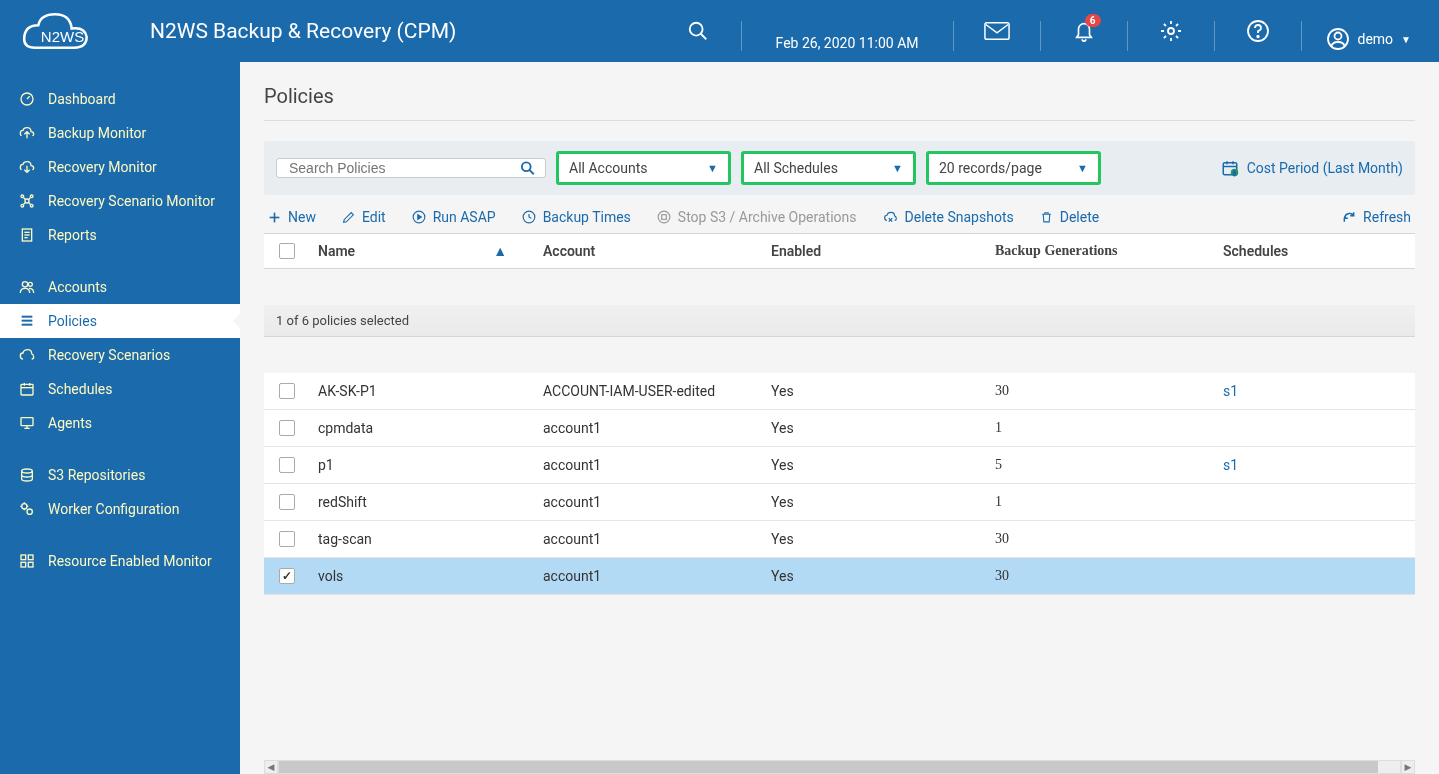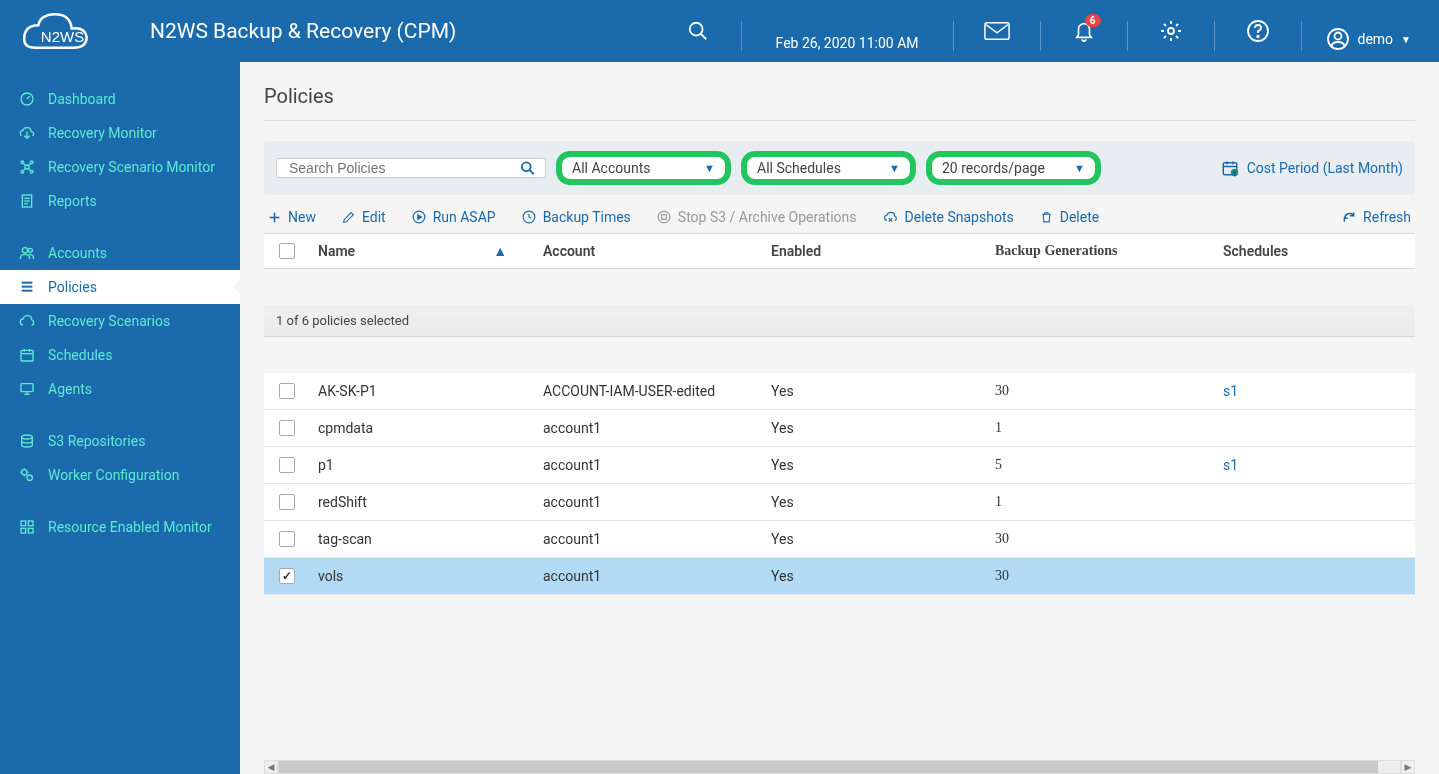--- a/index.html
+++ b/index.html
@@ -11,34 +11,34 @@
 .app-title { font-size: 21px; font-weight: 400; margin-left: 30px; }
 .header-right { margin-left: auto; display: flex; align-items: flex-end; gap: 16px; }
 .header-icon { width: 54px; height: 40px; display: flex; align-items: center; justify-content: center; cursor: pointer; position: relative; }
 .header-divider { width: 1px; height: 30px; background: rgba(255,255,255,0.3); }
 .header-time { font-size: 14px; padding: 0 18px; }
 .badge { position: absolute; top: 3px; right: 10px; background: #e84545; color: #fff; font-size: 10px; font-weight: bold; border-radius: 8px; padding: 1px 5px; min-width: 15px; text-align: center; }
 .user-menu { display: flex; align-items: center; cursor: pointer; padding: 0 8px; gap: 8px; }
 .user-name { font-size: 14px; }
 .main { display: flex; flex: 1; overflow: hidden; }
 .sidebar { width: 240px; background: #1a6aac; color: #fff; padding-top: 20px; }
-.sidebar-item { display: flex; align-items: center; padding: 8px 18px; cursor: pointer; font-size: 14px; gap: 12px; color: #5eead4; }
+.sidebar-item { display: flex; align-items: center; padding: 8px 18px; cursor: pointer; font-size: 14px; gap: 12px; color: #fef9c3; }
 .sidebar-item.active { background: #fff; color: #1a6aac; position: relative; }
 .sidebar-item.active::after { content: ""; position: absolute; right: -1px; top: 50%; transform: translateY(-50%); width: 0; height: 0; border-top: 8px solid transparent; border-bottom: 8px solid transparent; border-right: 8px solid #f5f5f5; }
 .sidebar-group-gap { height: 18px; }
 .sidebar-icon { width: 18px; height: 18px; display: inline-flex; align-items: center; justify-content: center; flex-shrink: 0; }
 .content { flex: 1; background: #f5f5f5; display: flex; flex-direction: column; overflow: hidden; }
 .page-header { padding: 22px 24px 10px 24px; }
 .page-title { font-size: 20px; font-weight: 400; color: #444; border-bottom: 1px solid #ddd; padding-bottom: 12px; }
 .toolbar-container { padding: 10px 24px 0 24px; }
 .filterbar { background: #e8edf1; padding: 10px 12px; display: flex; align-items: center; gap: 10px; border-radius: 2px; }
 .search-wrap { position: relative; background: #fff; border: 1px solid #ccc; border-radius: 3px; width: 270px; height: 20px; }
 .search-input { width: 100%; height: 100%; border: none; padding: 0 36px 0 12px; font-size: 14px; outline: none; background: transparent; }
 .search-icon { position: absolute; right: 10px; top: 50%; transform: translateY(-50%); color: #1a6aac; }
-.select { background: #fff; border: 6px solid #22c55e; border-radius: 14px; height: 34px; width: 175px; display: flex; align-items: center; justify-content: space-between; padding: 0 10px; cursor: pointer; font-size: 14px; color: #444; }
+.select { background: #fff; border: 3px solid #22c55e; border-radius: 3px; height: 34px; width: 175px; display: flex; align-items: center; justify-content: space-between; padding: 0 10px; cursor: pointer; font-size: 14px; color: #444; }
 .cost-period { margin-left: auto; display: flex; align-items: center; gap: 8px; color: #1a6aac; cursor: pointer; font-size: 14px; }
 .actionbar { display: flex; align-items: flex-start; gap: 26px; padding: 14px 4px 8px 4px; }
 .action { display: flex; align-items: center; gap: 7px; color: #1a6aac; cursor: pointer; font-size: 14px; }
 .action.disabled { color: #999; cursor: default; }
 .action.refresh { margin-left: auto; }
 .table-container { flex: 1; padding: 0 24px 10px 24px; display: flex; flex-direction: column; overflow: hidden; gap: 36px; }
 .table-head { display: flex; align-items: center; height: 36px; background: #fff; border-bottom: 1px solid #d5d5d5; border-top: 1px solid #d5d5d5; font-weight: 600; color: #444; }
 .col { padding: 0 8px; }
 .col-check { width: 46px; display: flex; justify-content: center; }
 .col-name { width: 225px; display: flex; align-items: center; }
@@ -133,20 +133,29 @@
               <circle cx="12" cy="12" r="9"></circle>
               <path d="M12 12 L16 8"></path>
             </svg>
           </span>
           <span>Dashboard</span>
         </div>
         <div class="sidebar-item">
           <span class="sidebar-icon">
             <svg width="16" height="16" viewBox="0 0 24 24" fill="none" stroke="currentColor" stroke-width="2">
               <path d="M4 16 Q2 16 2 12 Q2 8 6 8 Q7 4 12 4 Q18 4 18 10 Q22 10 22 14 Q22 16 20 16"></path>
+              <path d="M12 10 L12 20 M8 14 L12 10 L16 14"></path>
+            </svg>
+          </span>
+          <span>Backup Monitor</span>
+        </div>
+        <div class="sidebar-item">
+          <span class="sidebar-icon">
+            <svg width="16" height="16" viewBox="0 0 24 24" fill="none" stroke="currentColor" stroke-width="2">
+              <path d="M4 16 Q2 16 2 12 Q2 8 6 8 Q7 4 12 4 Q18 4 18 10 Q22 10 22 14 Q22 16 20 16"></path>
               <path d="M12 20 L12 10 M8 16 L12 20 L16 16"></path>
             </svg>
           </span>
           <span>Recovery Monitor</span>
         </div>
         <div class="sidebar-item">
           <span class="sidebar-icon">
             <svg width="16" height="16" viewBox="0 0 24 24" fill="none" stroke="currentColor" stroke-width="2">
               <circle cx="12" cy="12" r="3"></circle>
               <circle cx="5" cy="5" r="2"></circle>

